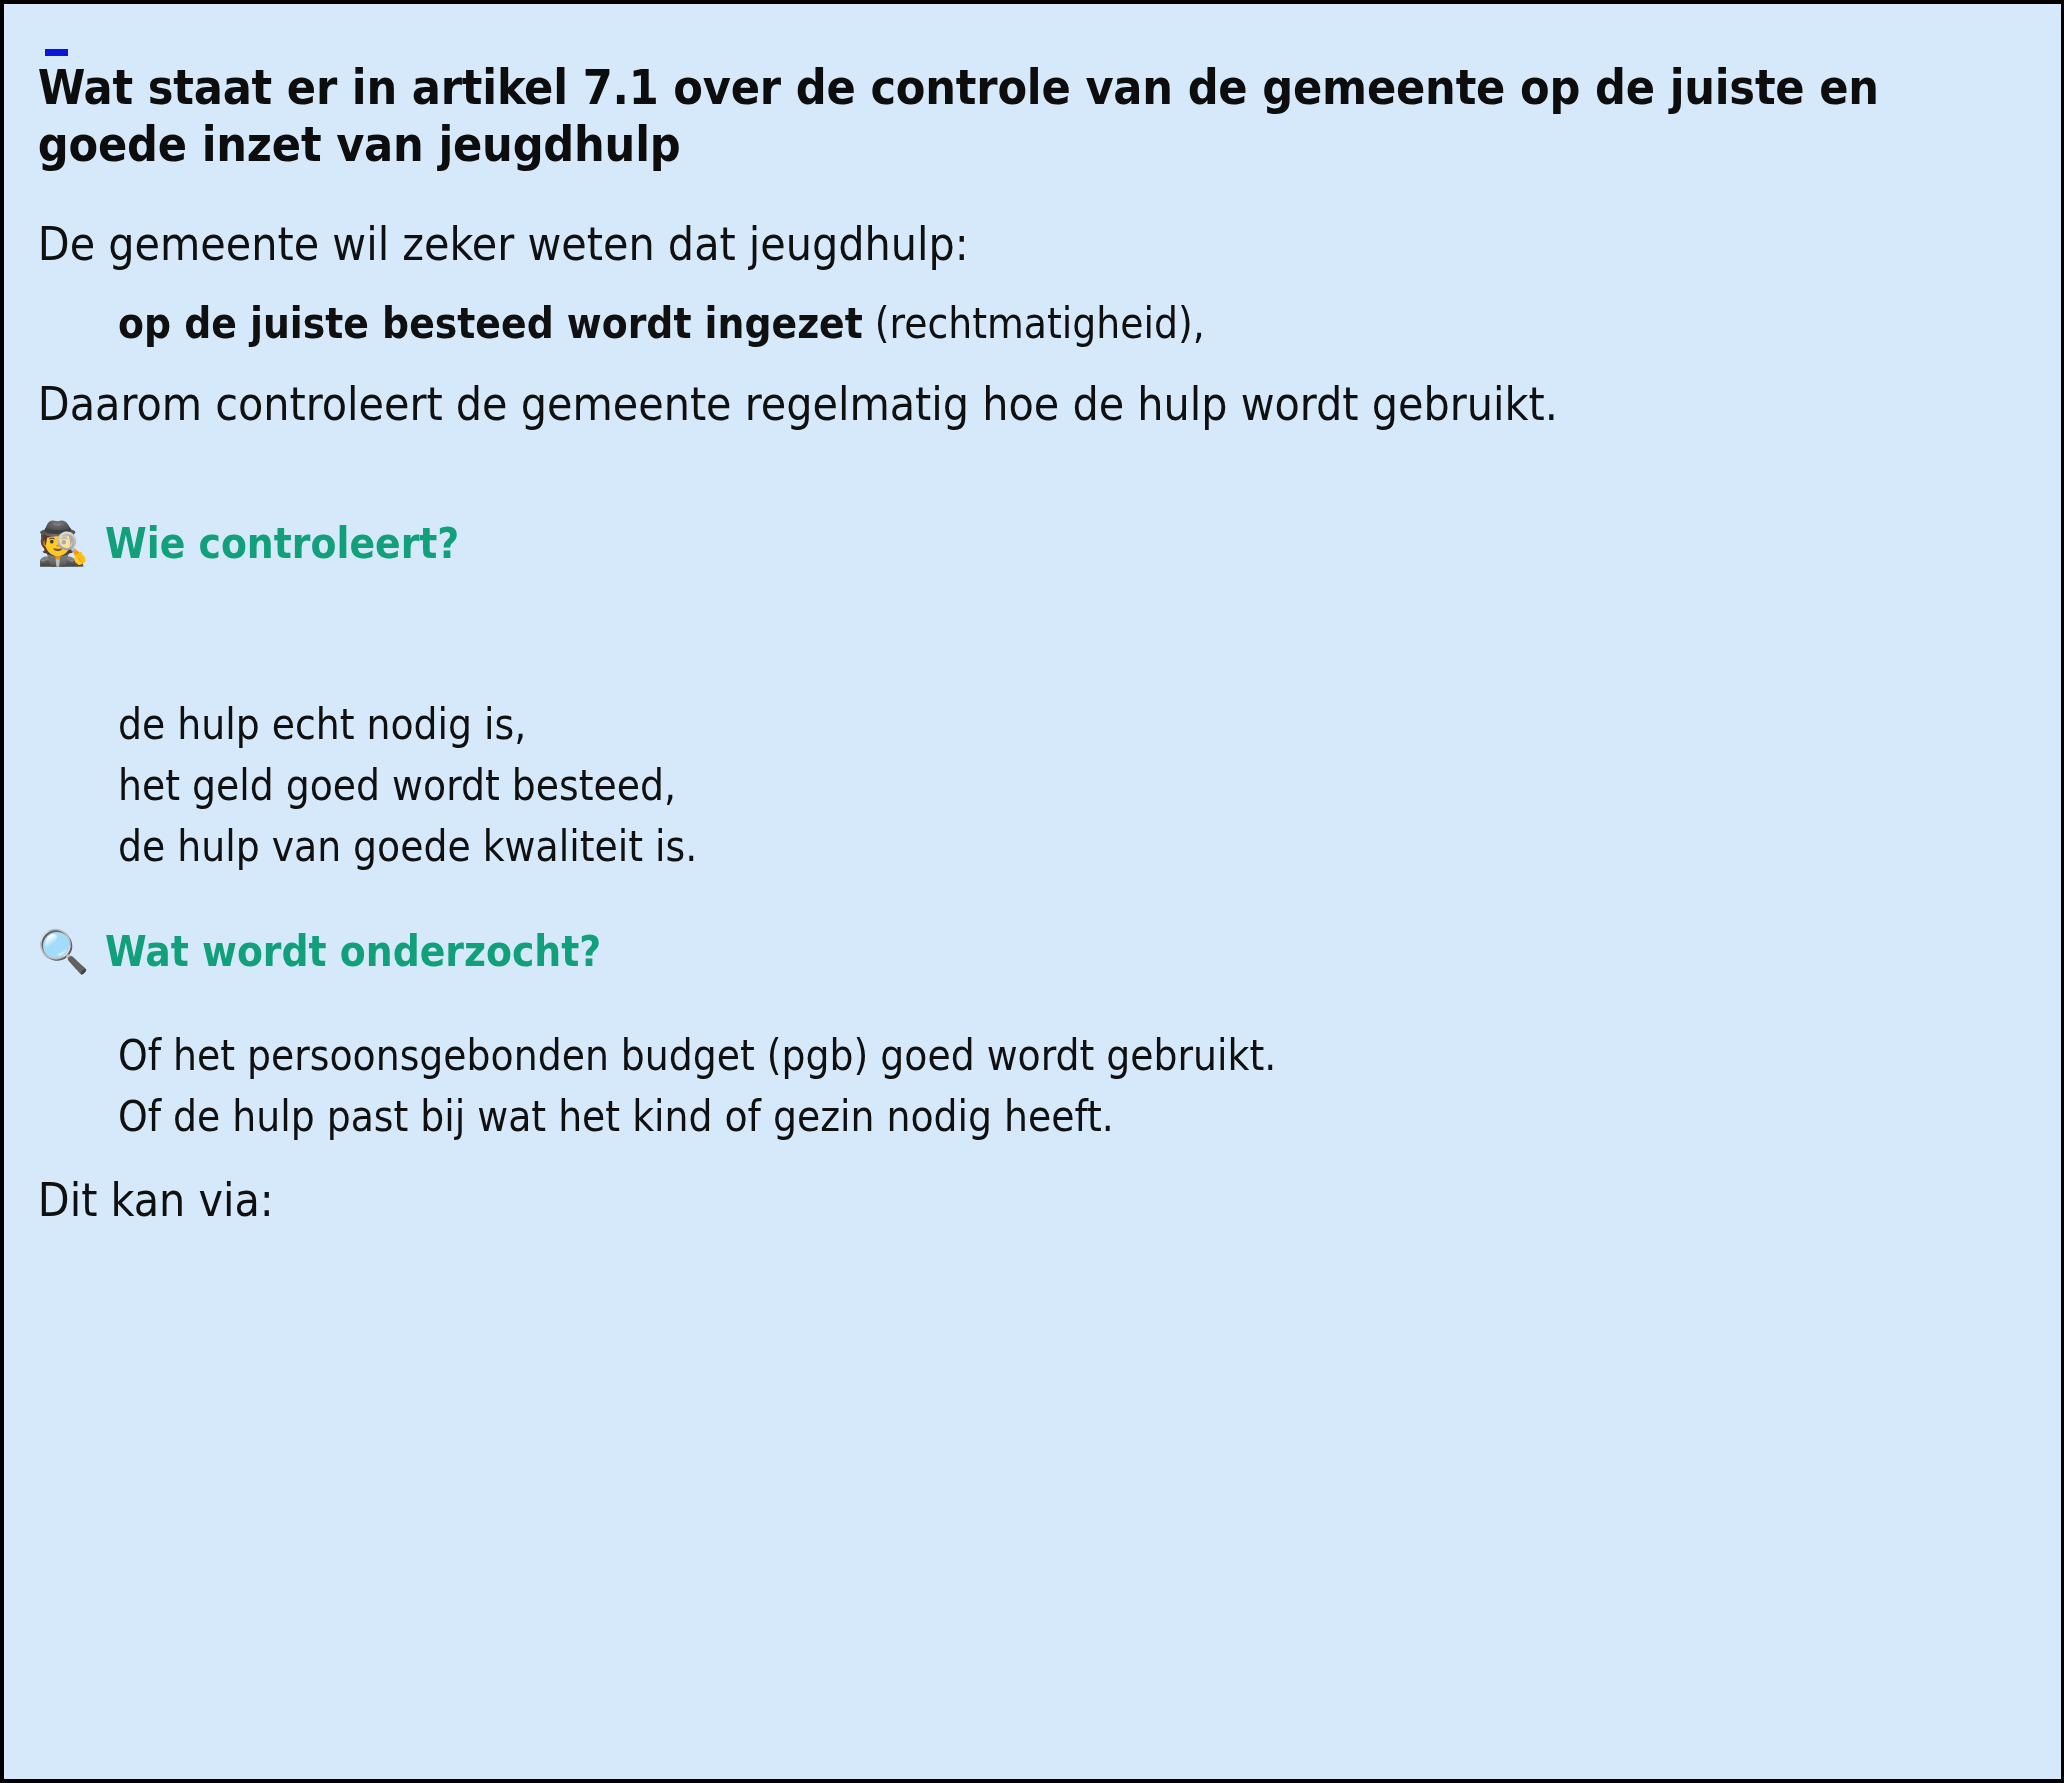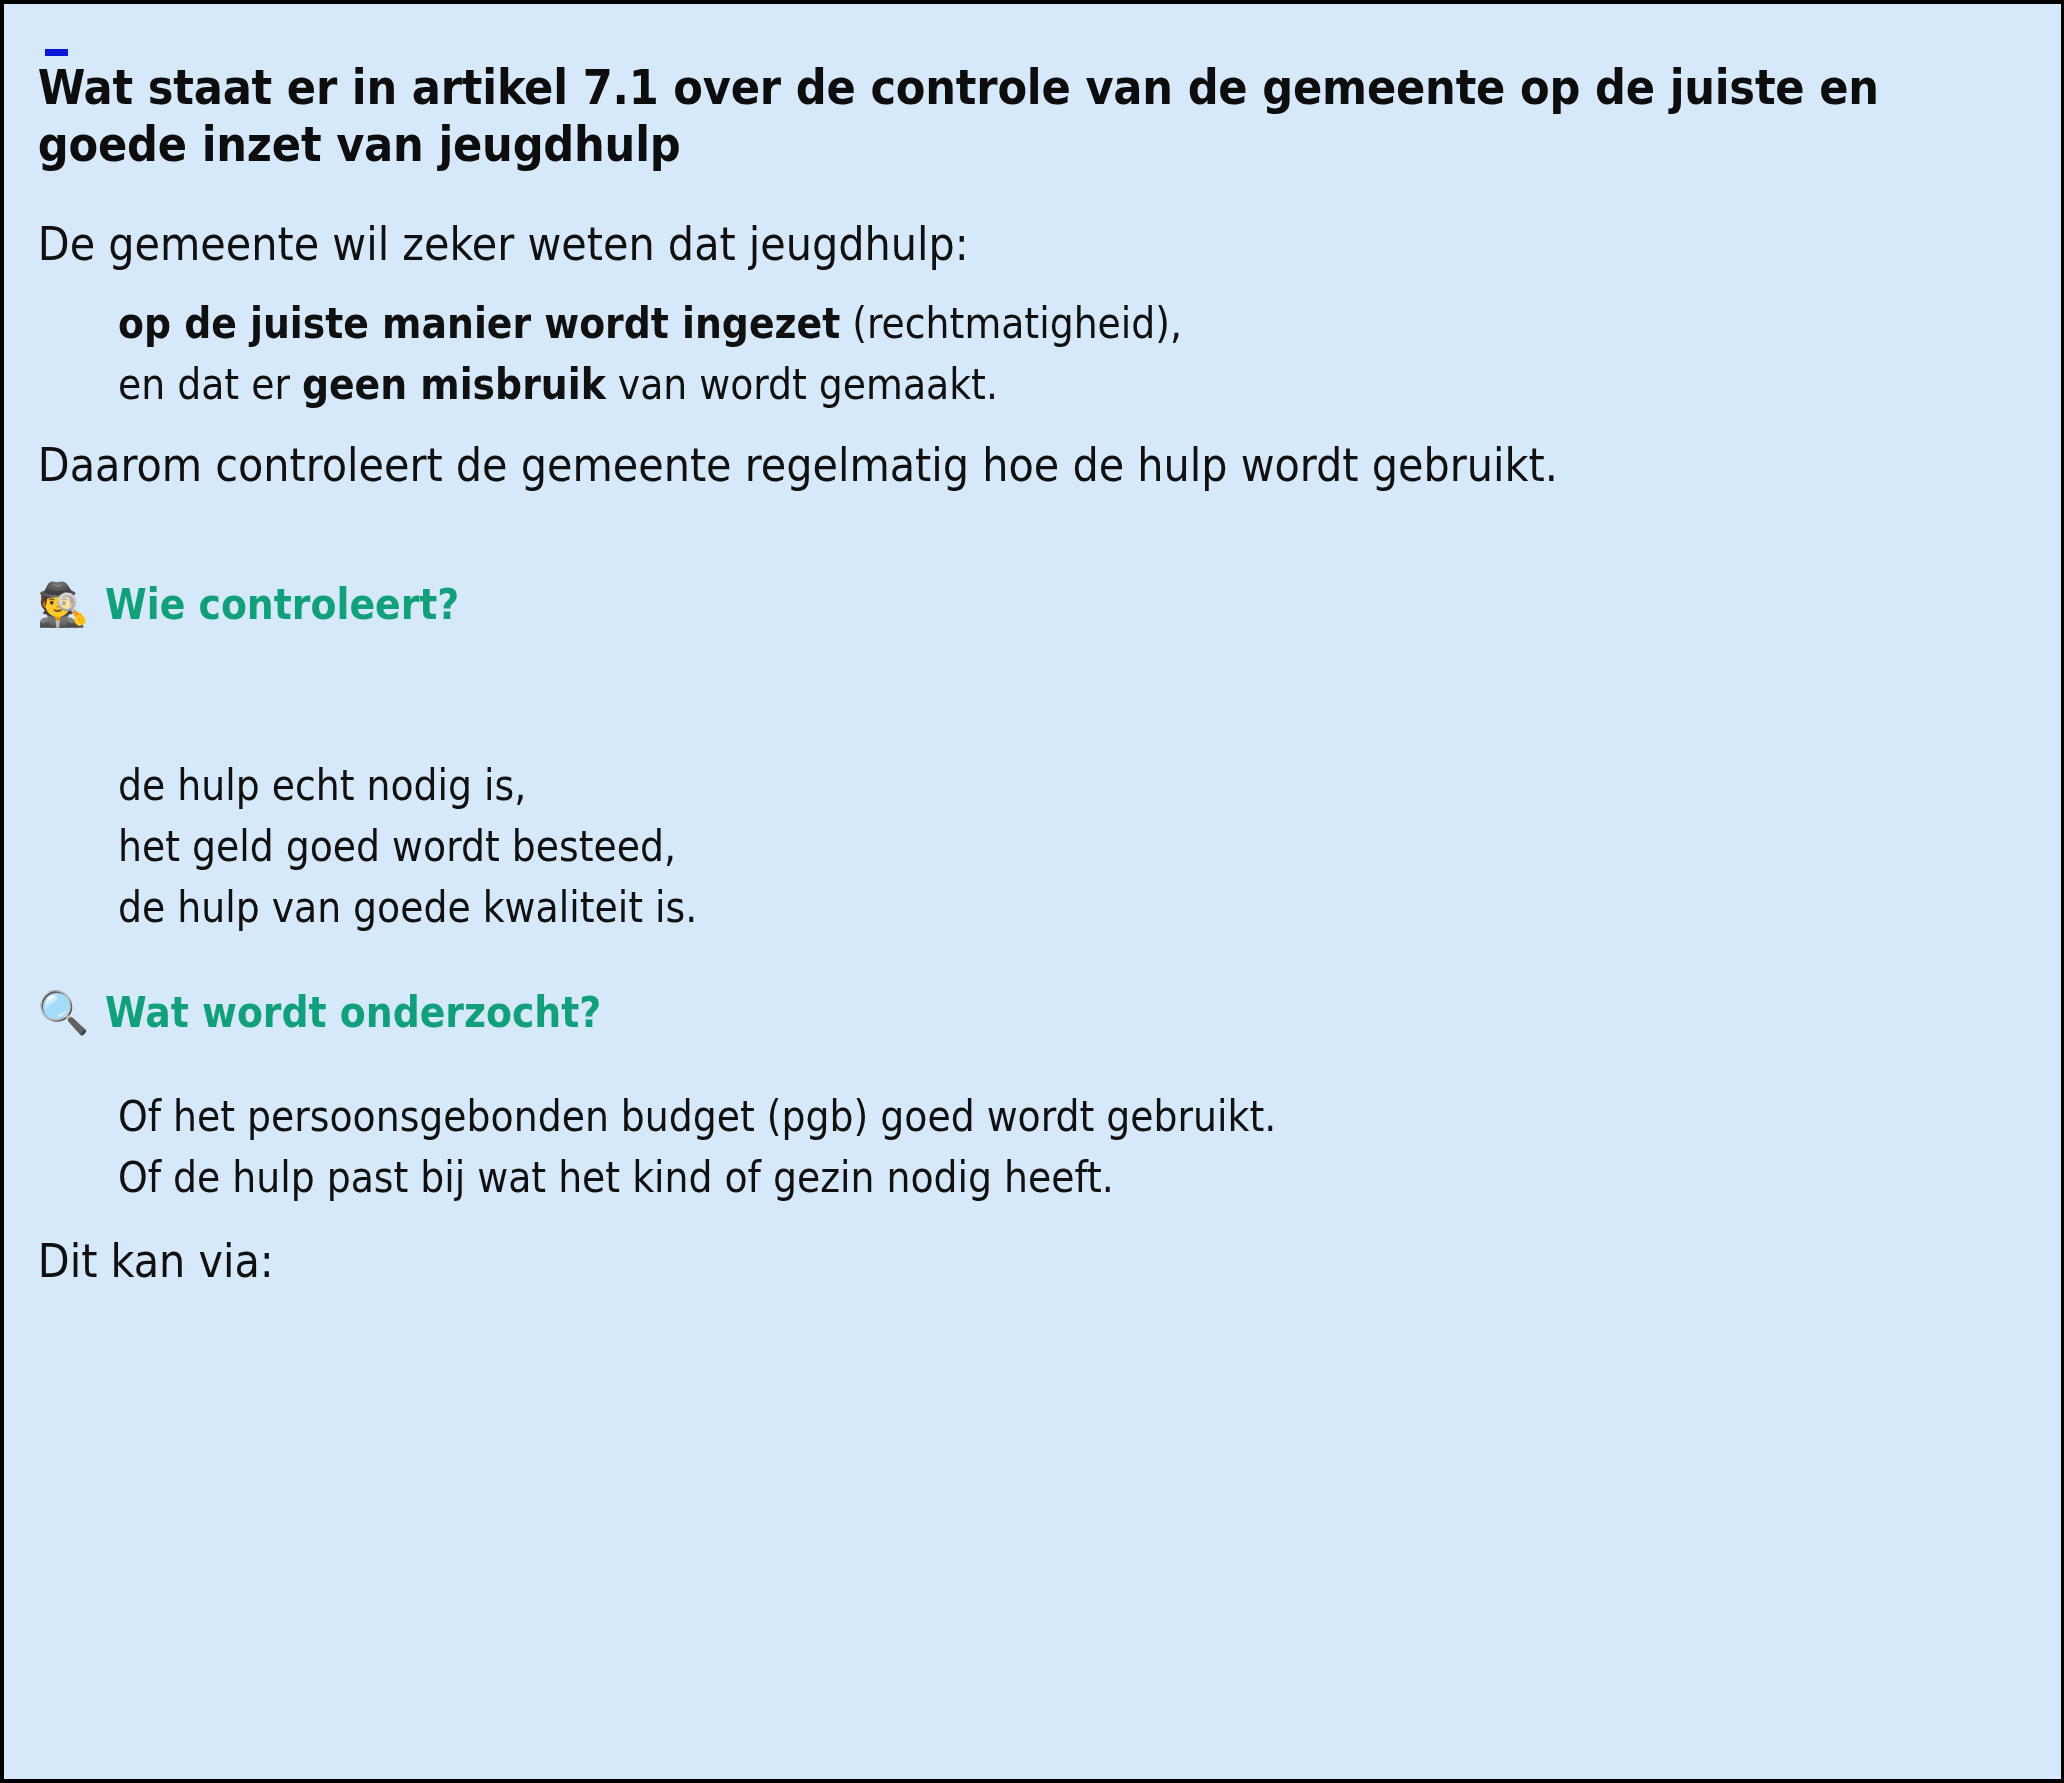--- a/index.html
+++ b/index.html
@@ -108,24 +108,21 @@
   <h1 class="doc-title">Wat staat er in artikel 7.1 over de controle van de gemeente op de juiste en goede inzet van jeugdhulp</h1>
 
   <div class="sp-title-gap"></div>
 
   <p class="para">De gemeente wil zeker weten dat jeugdhulp:</p>
 
   <div class="sp-before-ind"></div>
 
   <div class="indent-block">
     <div class="line">
-      <b>op de juiste manier wordt ingezet</b><span> (rechtmatigheid),</span>
-    </div>
-    <div class="line">
-      <span>en dat er </span><b>geen misbruik</b><span> van wordt gemaakt.</span>
+      <b>op de juiste besteed wordt ingezet</b><span> (rechtmatigheid),</span>
     </div>
   </div>
 
   <div class="sp-after-ind"></div>
 
   <p class="para">Daarom controleert de gemeente regelmatig hoe de hulp wordt gebruikt.</p>
 
   <div class="sp-big"></div>
 
   <div class="section-heading">

